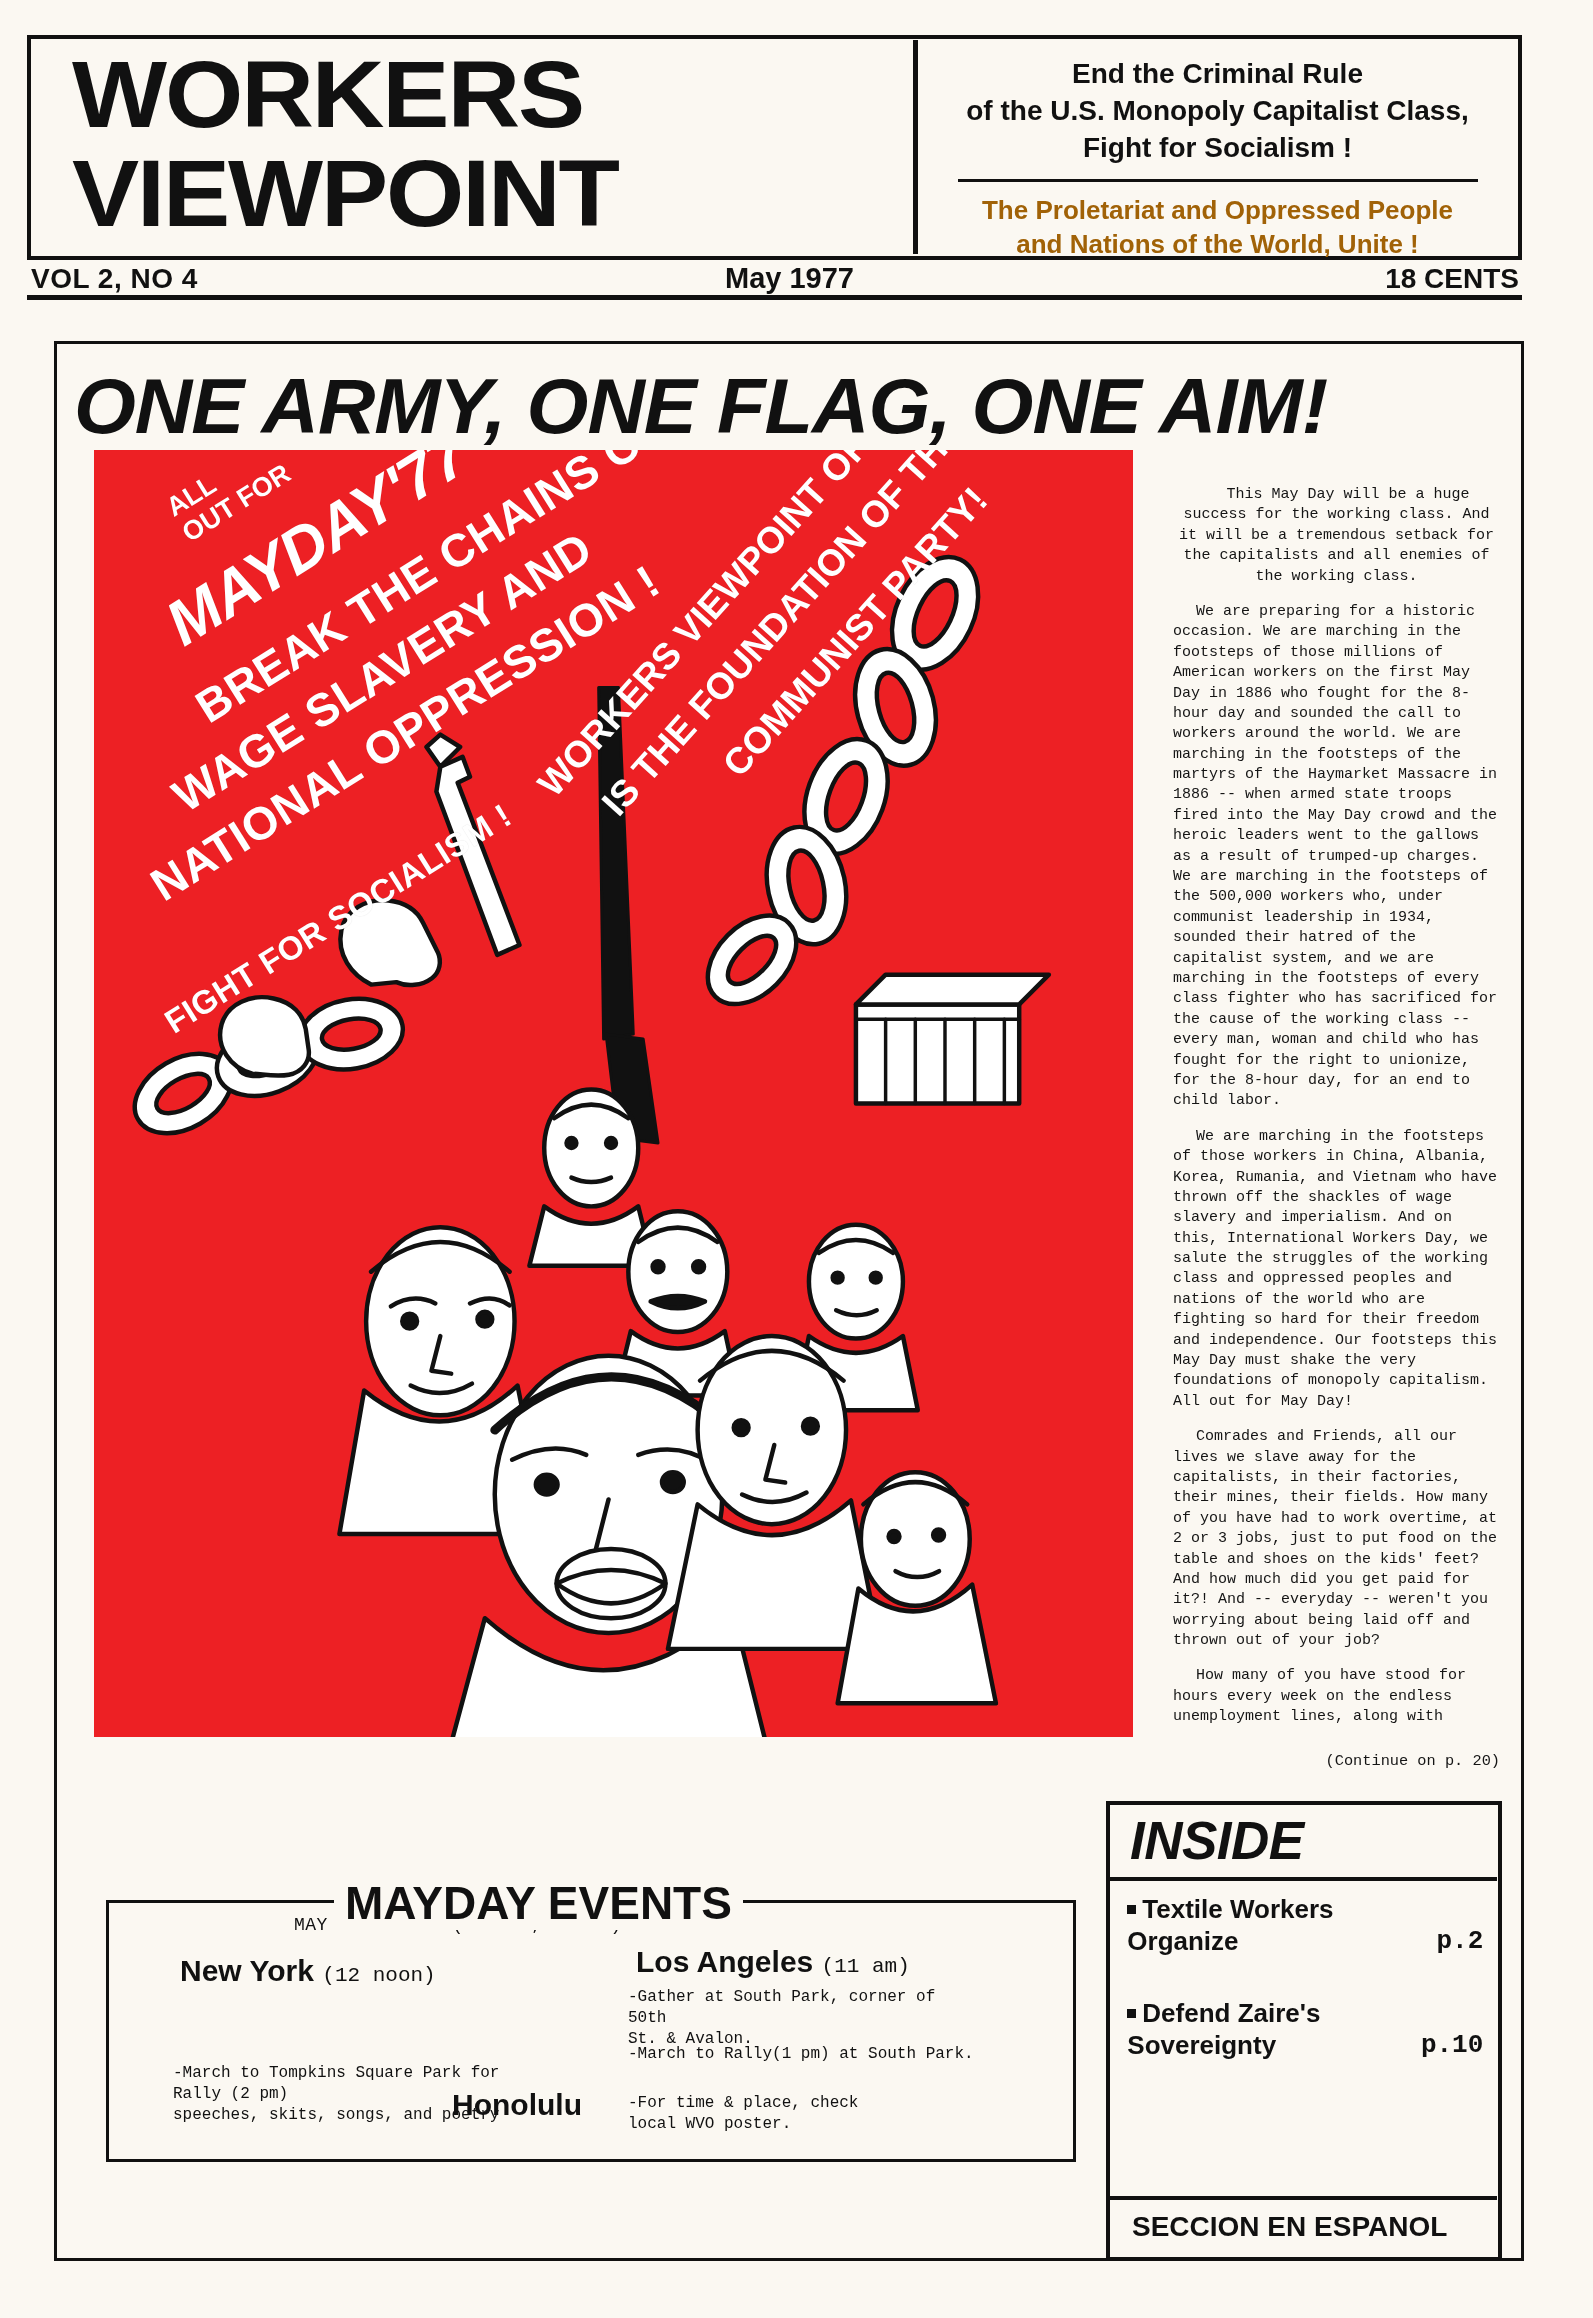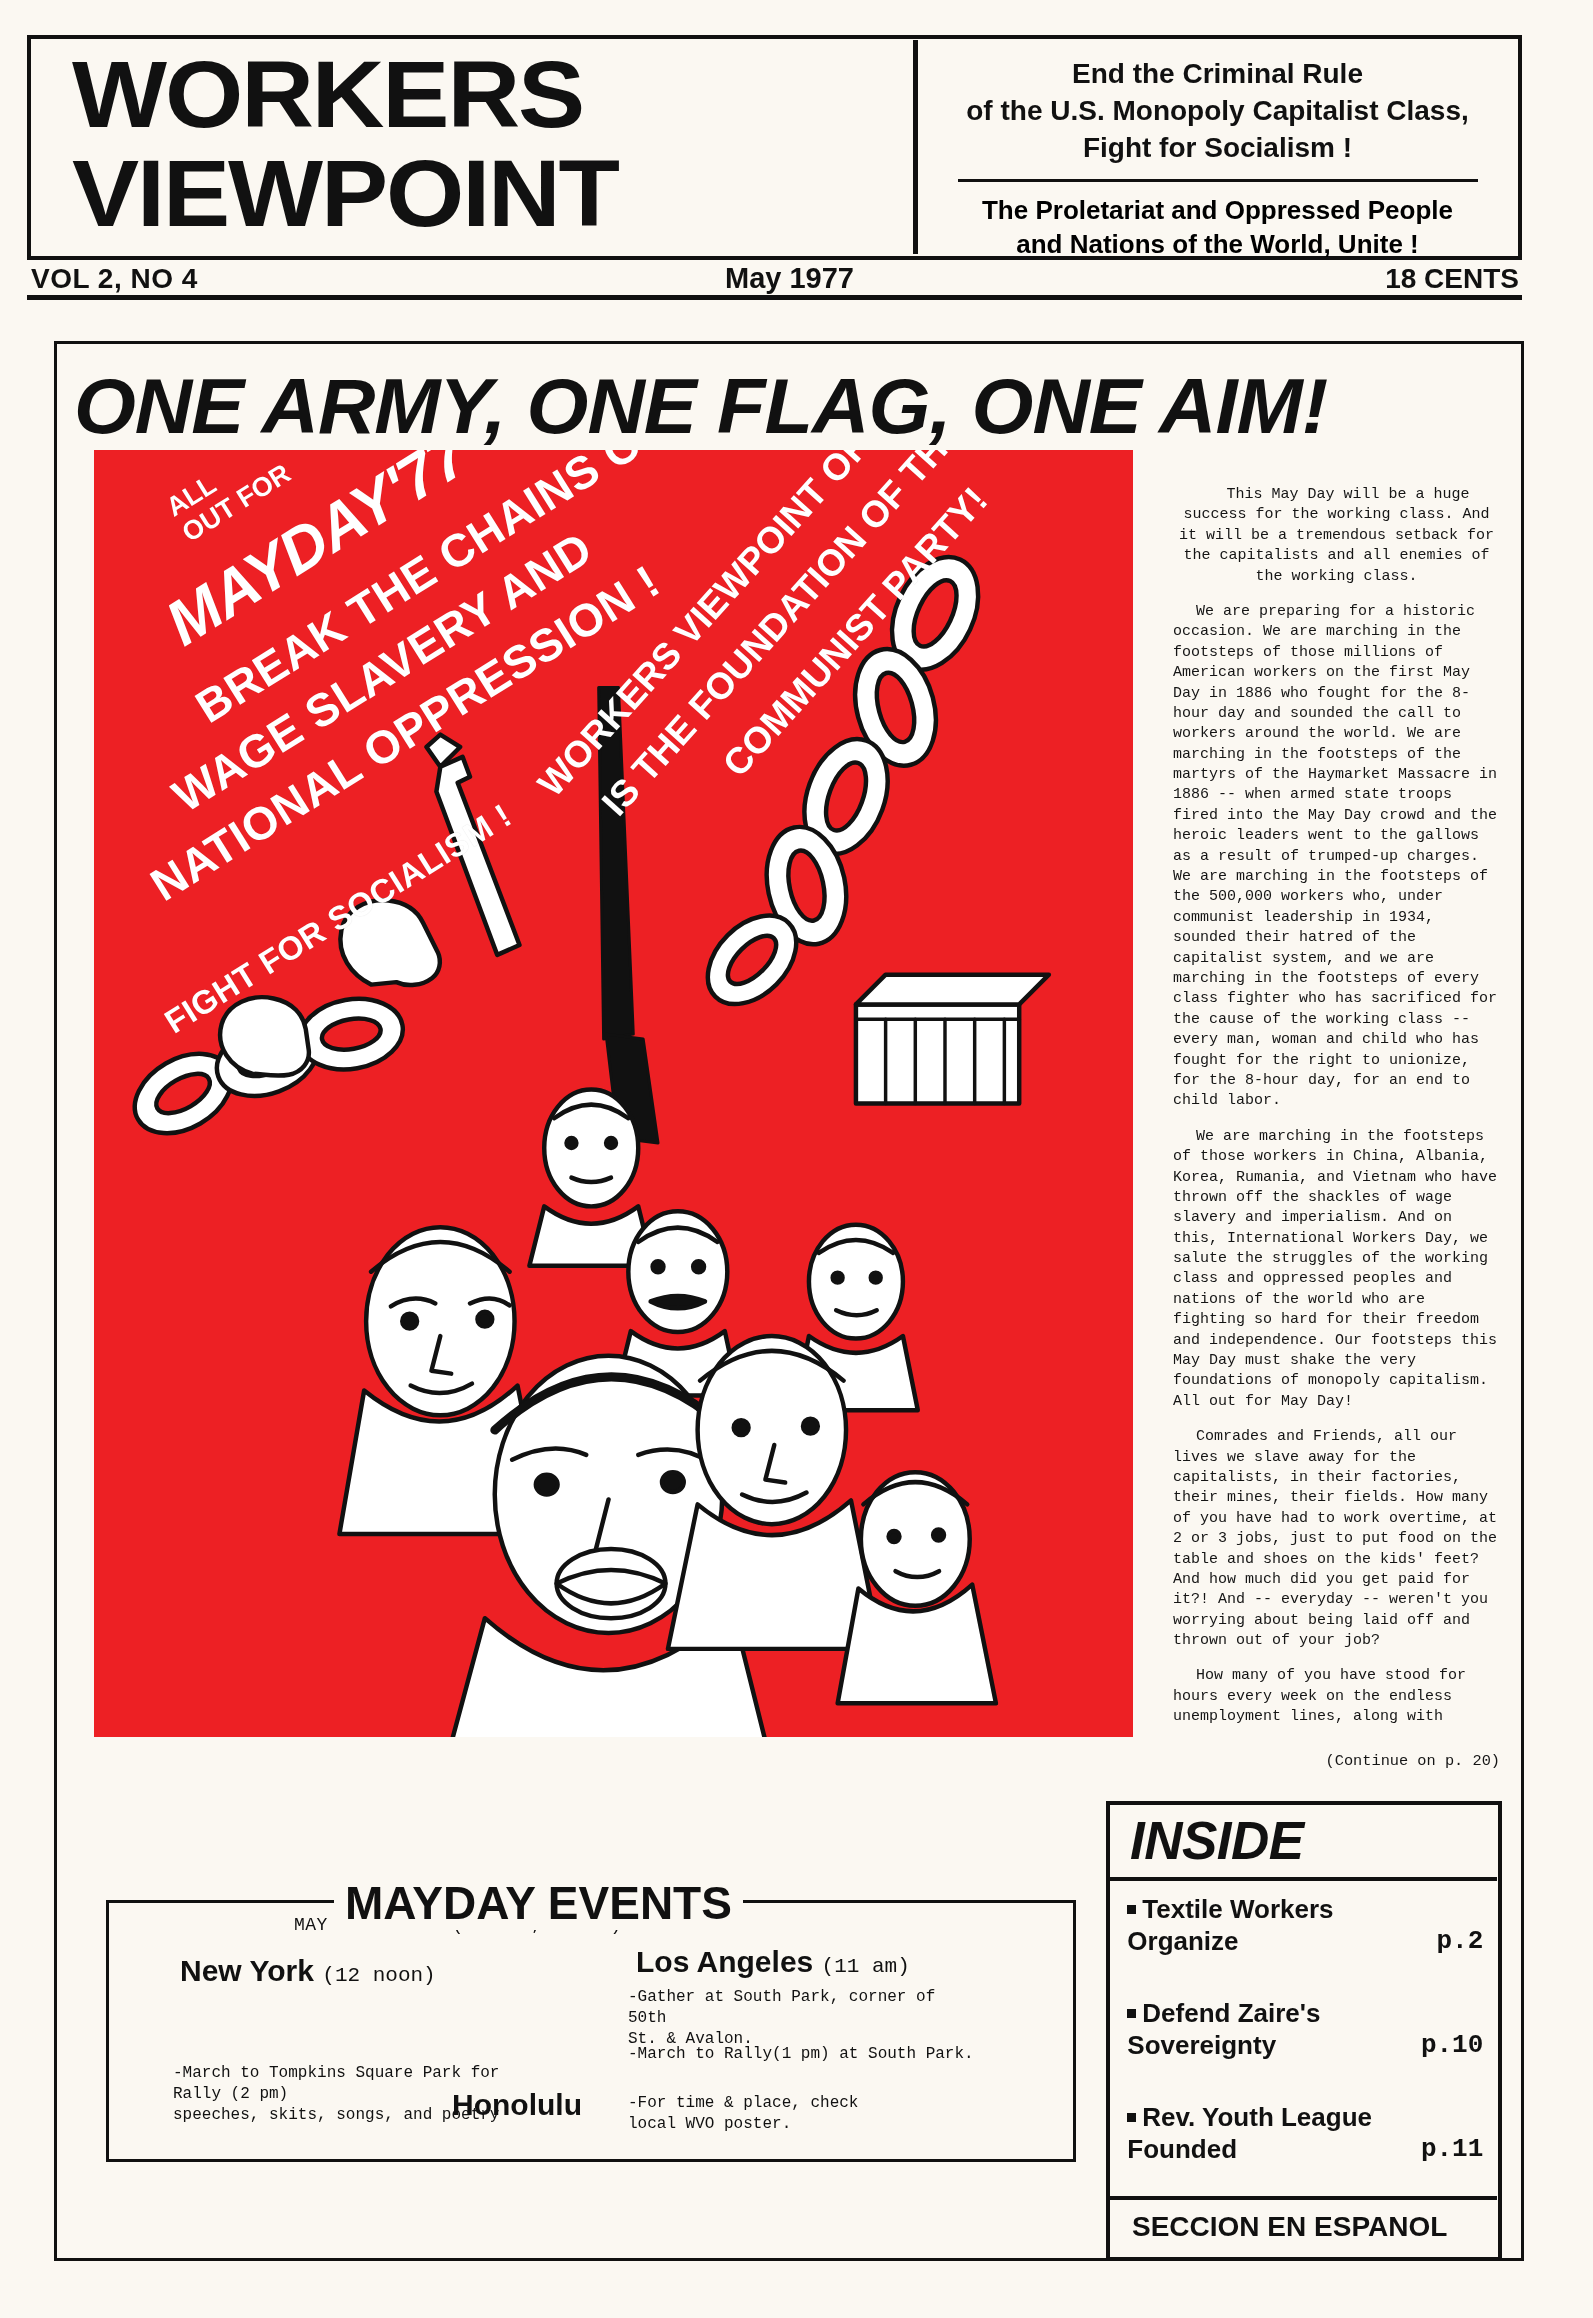--- a/index.html
+++ b/index.html
@@ -83,21 +83,21 @@
   .slogan-rule {
     width: 520px;
     height: 3px;
     background: #111;
     margin: 12px auto 11px auto;
   }
   .slogan-2 {
     font-weight: 700;
     font-size: 26px;
     line-height: 1.33;
-    color: #000000;
+    color: #a16207;
   }
   .issue-bar {
     position: absolute;
     left: 0;
     top: 225px;
     width: 1495px;
     height: 40px;
     display: flex;
     align-items: center;
   }
@@ -630,26 +630,19 @@
     </div>
 
     <div class="inside-item ins-2">
       <span class="bullet"></span><span>Defend Zaire's</span>
       <span class="inside-line2">
         <span class="pg">p.10</span>
         <span>Sovereignty</span>
       </span>
     </div>
 
-    <div class="inside-item ins-3">
-      <span class="bullet"></span><span>Rev. Youth League</span>
-      <span class="inside-line2">
-        <span class="pg">p.11</span>
-        <span>Founded</span>
-      </span>
-    </div>
 
     <div class="inside-rule2"></div>
     <div class="inside-espanol">SECCION EN ESPANOL</div>
   </div>
 
 </div>
 
 
 </body></html>

